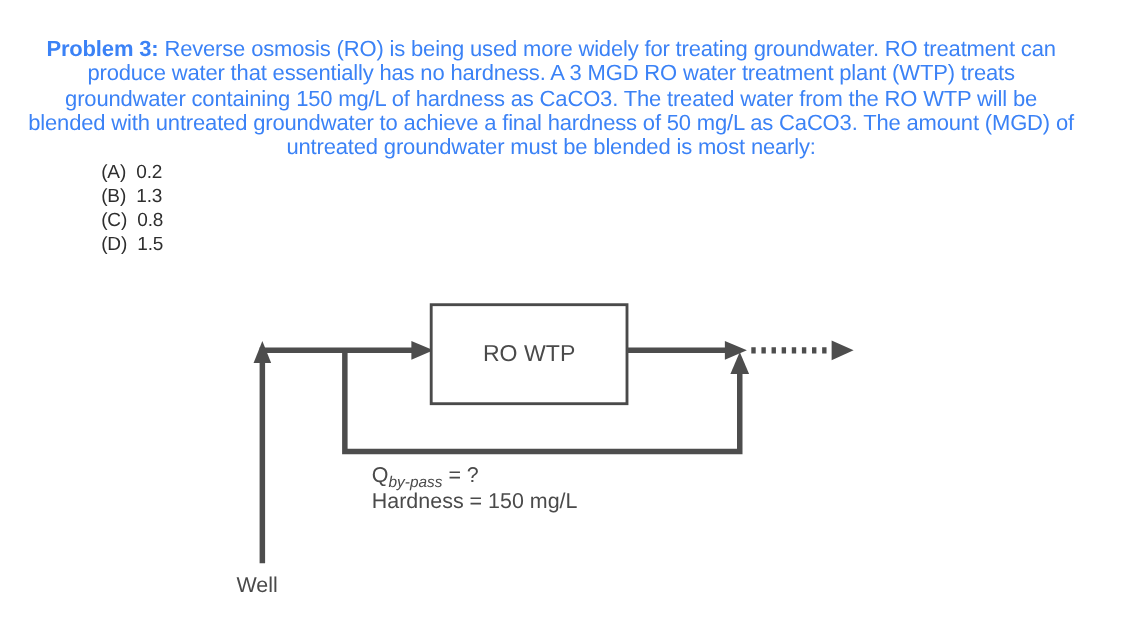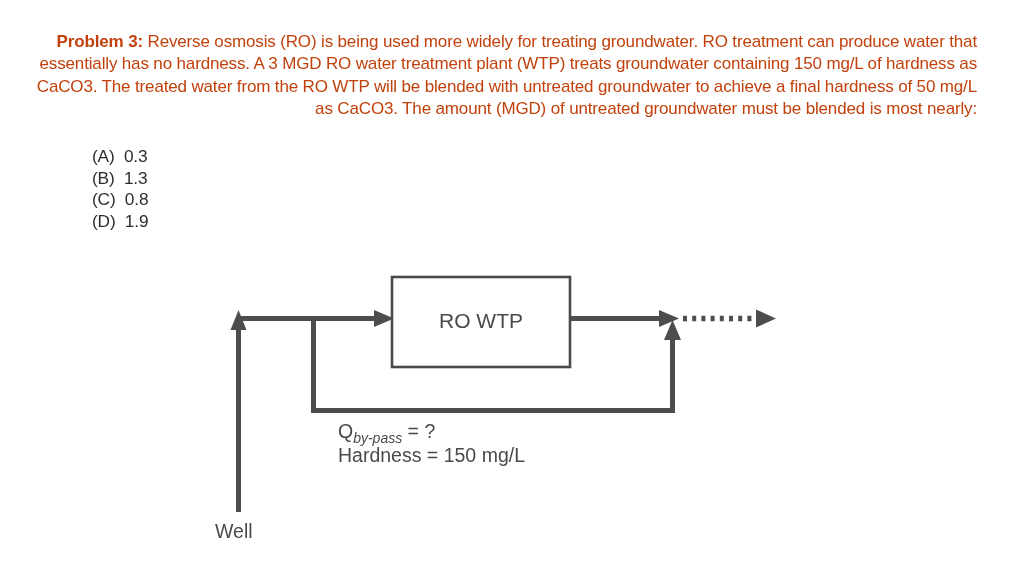--- a/index.html
+++ b/index.html
@@ -17,25 +17,25 @@
   }
 
   
   #problem-block {
     position: absolute;
     left: 25px;
     top: 14px;
     width: 952px;
   }
   #problem-statement {
-    font-size: 17px;
+    font-size: 20px;
     line-height: 22.3px;
-    color: #c2410c;
+    color: #3b82f6;
     letter-spacing: -0.15px;
-    text-align: right;
+    text-align: center;
   }
   #problem-statement .lead {
     font-weight: bold;
   }
 
   
   #choice-list {
     position: absolute;
     left: 92px;
     top: 146px;
@@ -101,24 +101,24 @@
   }
 </style>
 </head>
 <body>
 
 <div id="problem-block">
   <p id="problem-statement"><span class="lead">Problem 3:</span><span> Reverse osmosis (RO) is being used more widely for treating groundwater. RO treatment can produce water that essentially has no hardness. A 3 MGD RO water treatment plant (WTP) treats groundwater containing 150 mg/L of hardness as CaCO3. The treated water from the RO WTP will be blended with untreated groundwater to achieve a final hardness of 50 mg/L as CaCO3. The amount (MGD) of untreated groundwater must be blended is most nearly:</span></p>
 </div>
 
 <ul id="choice-list">
-  <li>(A)  0.3</li>
+  <li>(A)  0.2</li>
   <li>(B)  1.3</li>
   <li>(C)  0.8</li>
-  <li>(D)  1.9</li>
+  <li>(D)  1.5</li>
 </ul>
 
 <div id="diagram">
   <svg width="1020" height="333" viewBox="0 0 1020 333" xmlns="http://www.w3.org/2000/svg">
 
     <g>
       <line class="flow-line" x1="238.5" y1="262" x2="238.5" y2="74"></line>
       <polygon class="arrow-head" points="238.5,60 230.5,80 246.5,80"></polygon>
     </g>
 

